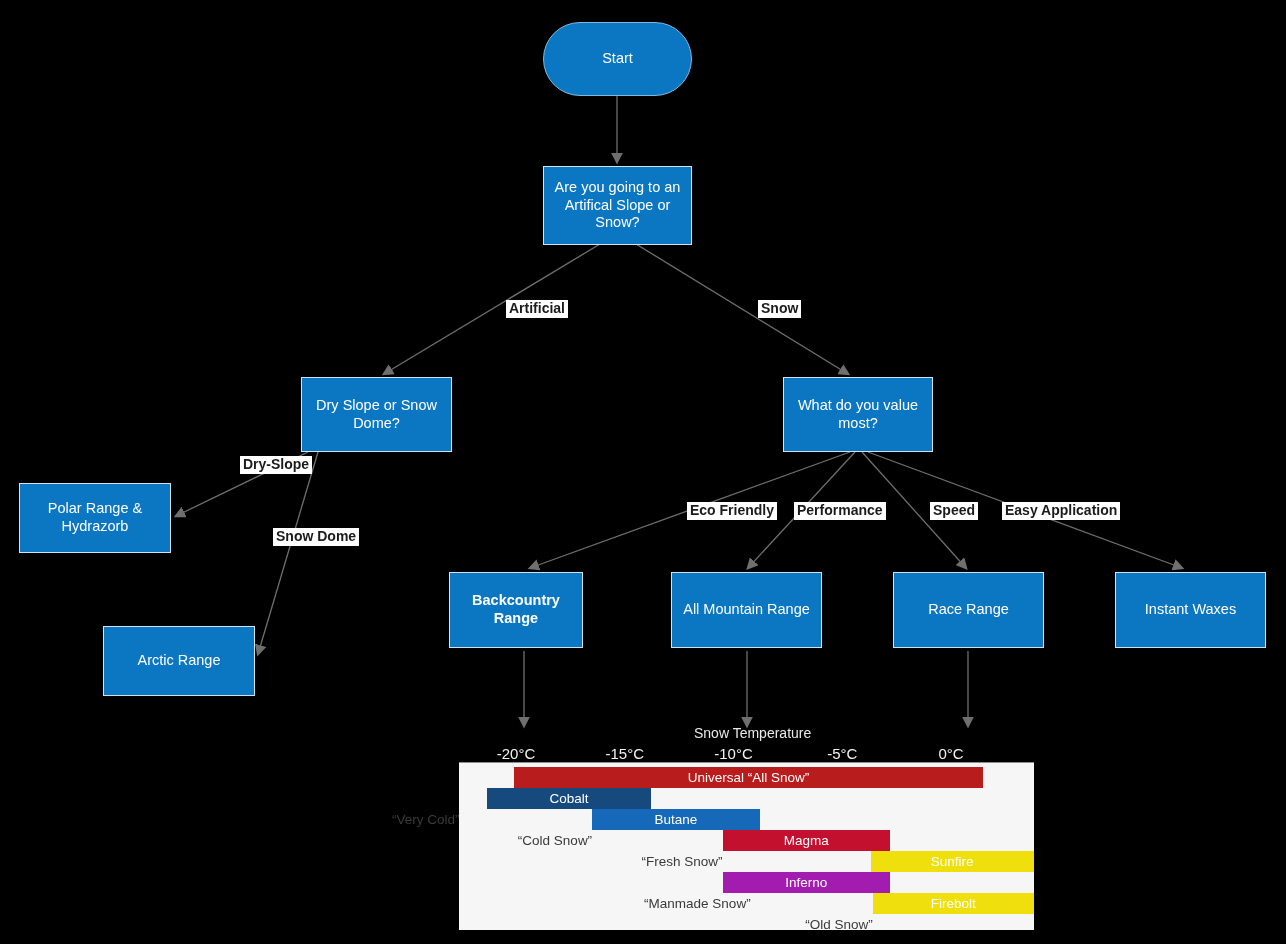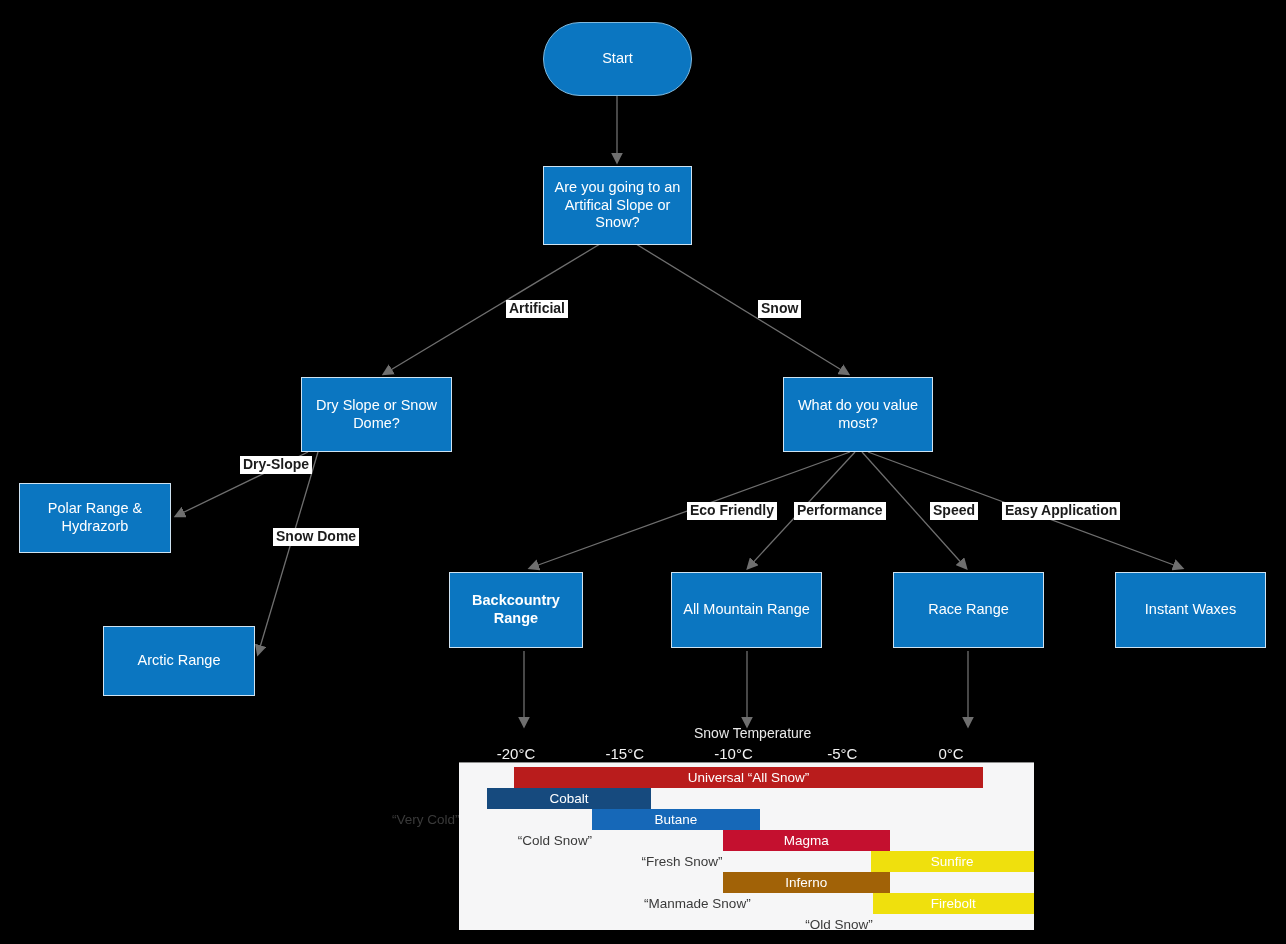--- a/index.html
+++ b/index.html
@@ -136,21 +136,21 @@
       </div>
       <div class="barrow" style="top: 67px;">
         <div class="bar" style="left: 263.625px; width: 167.475px; background: rgb(196, 16, 47);">Magma</div>
         <div class="cap" style="top: 21px; left: 0px; width: 263.625px; justify-content: flex-end;">“Fresh Snow”</div>
       </div>
       <div class="barrow" style="top: 88px;">
         <div class="bar yellow" style="left: 411.525px; width: 163.125px; background: rgb(239, 224, 13);">Sunfire</div>
         <div class="cap" style="top: 21px; left: 0px; width: 411.525px; justify-content: flex-end;">“Spring Snow”</div>
       </div>
       <div class="barrow" style="top: 109px;">
-        <div class="bar" style="left: 263.625px; width: 167.475px; background: #a16207;">Inferno</div>
+        <div class="bar" style="left: 263.625px; width: 167.475px; background: #a21caf;">Inferno</div>
         <div class="cap" style="top: 21px; left: 0px; width: 263.625px; justify-content: flex-end; padding-left: 28px;">“Manmade Snow”</div>
       </div>
       <div class="barrow" style="top: 130px;">
         <div class="bar yellow" style="left: 413.7px; width: 160.95px; background: rgb(239, 224, 13);">Firebolt</div>
         <div class="cap" style="top: 21px; left: 0px; width: 413.7px; justify-content: flex-end;">“Old Snow”</div>
       </div>
     </div>
 
 </div>
 

